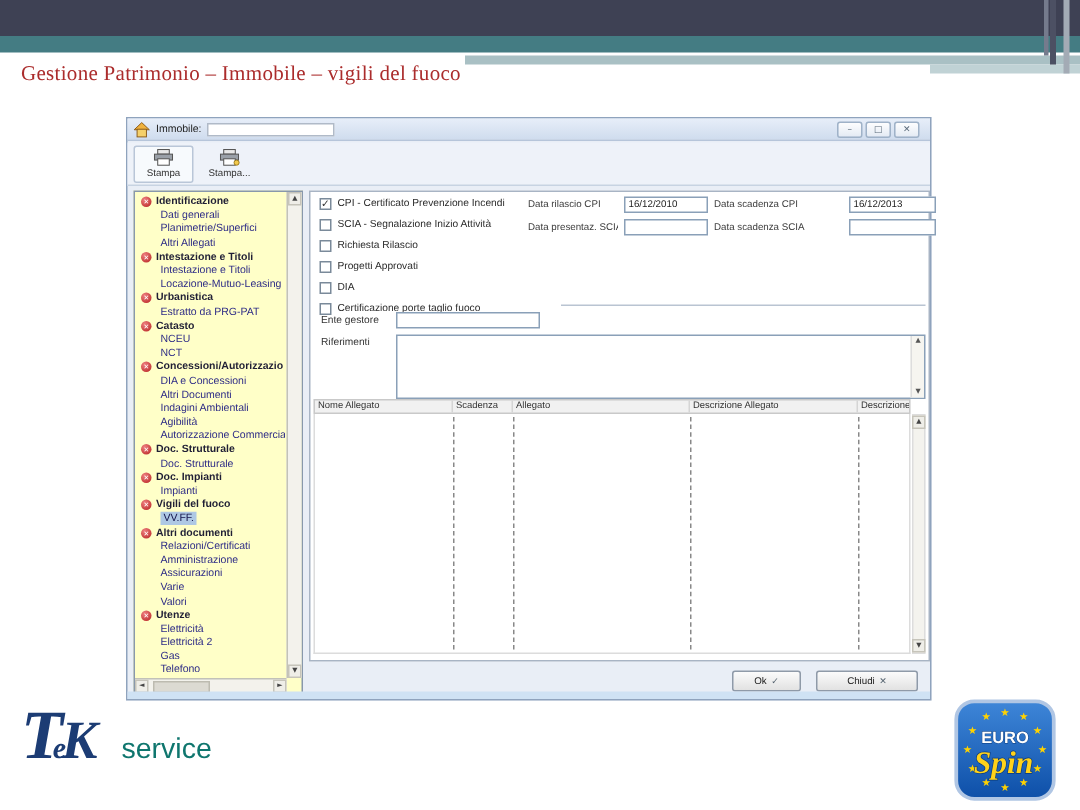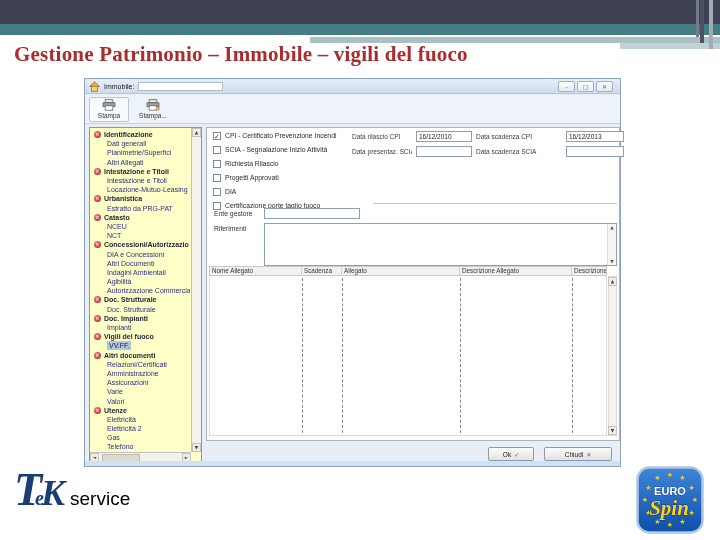--- a/index.html
+++ b/index.html
@@ -10,21 +10,21 @@
   
   .bar-dark{position:absolute;left:0;top:0;width:720px;height:24px;background:#3e4154;}
   .bar-teal{position:absolute;left:0;top:24px;width:720px;height:11px;background:#447c83;}
   .band-a{position:absolute;left:310px;top:37px;width:410px;height:6px;background:#a9c0c4;}
   .band-b{position:absolute;left:620px;top:43px;width:100px;height:6px;background:#c0d2d5;}
   .stripe1{position:absolute;left:696px;top:0;width:3px;height:37px;background:#757b8d;}
   .stripe2{position:absolute;left:700px;top:0;width:4px;height:43px;background:#4c5063;}
   .stripe3{position:absolute;left:709px;top:0;width:4px;height:49px;background:#a3abb5;}
 
   .slide-title{position:absolute;left:14px;top:42px;margin:0;
-    font-family:"Liberation Serif",serif;font-weight:700;font-size:21px;
+    font-family:"Liberation Serif",serif;font-weight:400;font-size:14px;
     color:#ab2c2c;letter-spacing:.2px;white-space:nowrap;}
 
   
   .window{position:absolute;left:84px;top:78px;width:537px;height:389px;
     background:#e9eef6;border:1px solid #8fa3bd;}
   .titlebar{position:absolute;left:0;top:0;right:0;height:15px;
     background:linear-gradient(#e7eef9,#cfdcee);border-bottom:1px solid #b6c5da;
     display:flex;align-items:center;}
   .house-icon{width:11px;height:11px;margin-left:4px;flex:0 0 11px;}
   .titlebar-label{font-size:7px;color:#222;margin-left:4px;white-space:nowrap;}
@@ -123,21 +123,21 @@
   .win-strip{position:absolute;left:0;right:0;bottom:0;height:5px;background:#cfe2f4;}
 
   
   .tek{position:absolute;left:14px;top:466px;width:180px;height:70px;}
   .tek-line{font-family:"Liberation Serif",serif;font-style:italic;font-weight:bold;
     color:#1c3c74;line-height:48px;height:52px;white-space:nowrap;}
   .tek-T{font-size:46px;}
   .tek-e{font-size:20px;margin-left:-7px;color:#1c3c74;}
   .tek-K{font-size:36px;margin-left:-3px;}
   .tek-service{font-family:"Liberation Sans",sans-serif;font-style:normal;font-weight:normal;
-    font-size:19px;color:#000000;margin-left:5px;text-align:right;}
+    font-size:19px;color:#0f766e;margin-left:16px;text-align:right;}
   .tek-tagline{font-size:8px;letter-spacing:2.6px;color:#8b919b;margin-top:-4px;white-space:nowrap;}
   .eurospin{position:absolute;left:636px;top:466px;width:68px;height:68px;}
 </style>
 </head>
 <body>
 
 <div class="slide">
 
   <div class="bar-dark"></div>
   <div class="bar-teal"></div>

